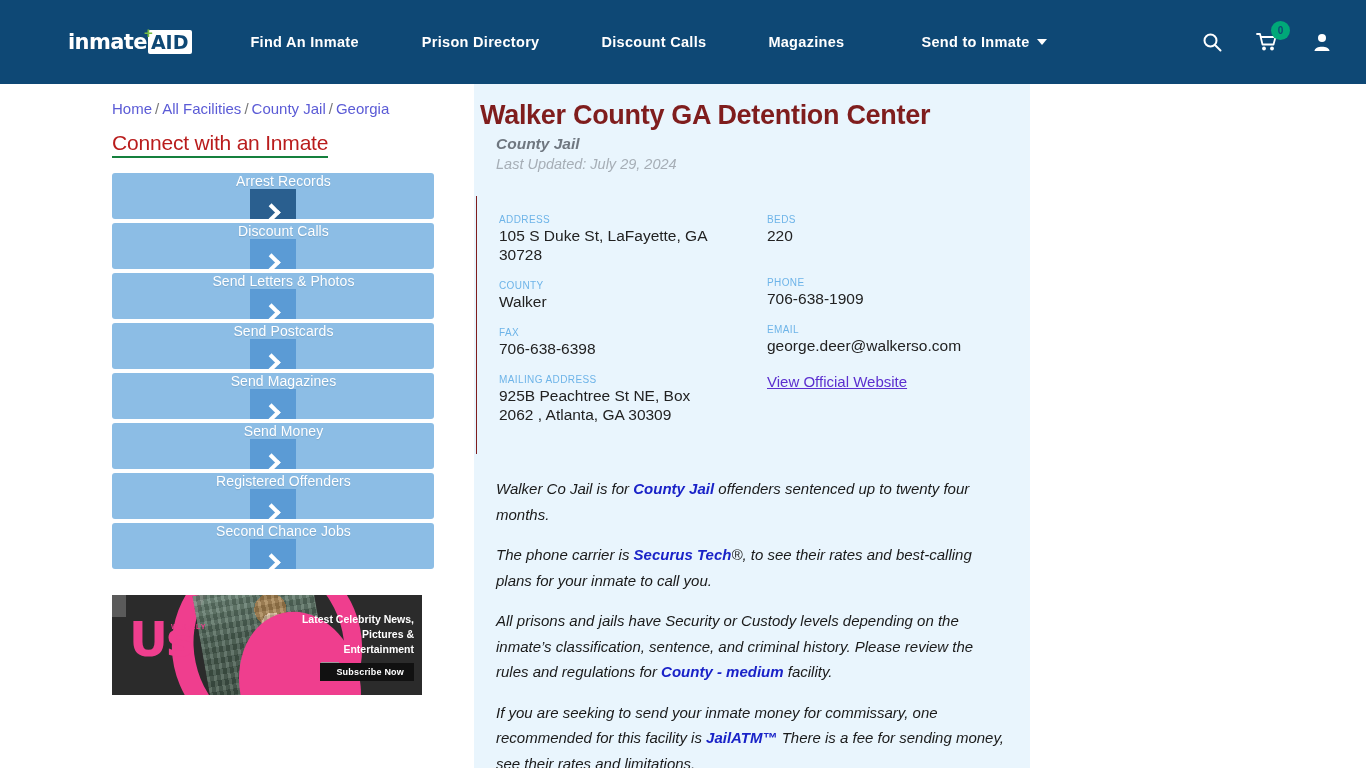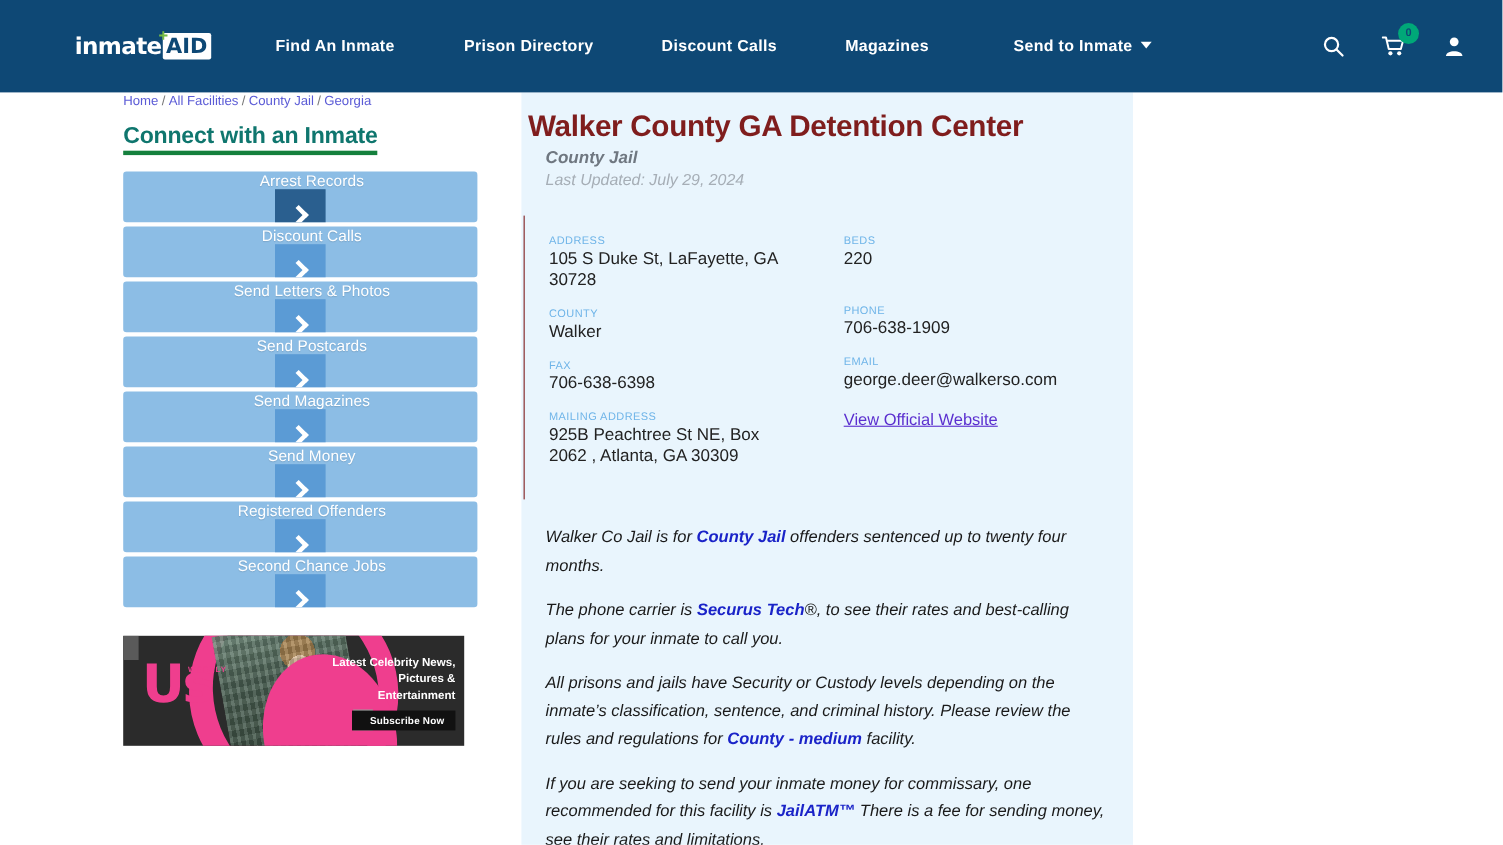--- a/index.html
+++ b/index.html
@@ -106,39 +106,39 @@
 
   
   .page {
     display: flex;
     align-items: flex-start;
     padding-left: 112px;
   }
   .left-col { width: 340px; flex: 0 0 340px; }
 
   .breadcrumb {
-    font-size: 12px;
-    padding-top: 0;
+    font-size: 15px;
+    padding-top: 16px;
     color: #888888;
     white-space: nowrap;
   }
   .breadcrumb a {
     color: #5b5bd6;
     text-decoration: none;
     cursor: pointer;
   }
   .crumb-sep { color: #777777; margin: 0 3px; }
 
   .section-title {
     font-size: 21px;
-    font-weight: bold;
-    color: #0f766e;
+    font-weight: normal;
+    color: #b91c1c;
     margin-top: 14px;
     display: inline-block;
-    border-bottom: 4px solid #15803d;
+    border-bottom: 2px solid #15803d;
     padding-bottom: 1px;
     letter-spacing: -0.2px;
   }
 
   .side-btns { margin-top: 15px; width: 322px; }
   .side-btn {
     height: 46px;
     margin-bottom: 4px;
     background: #8cbde5;
     display: flex;

